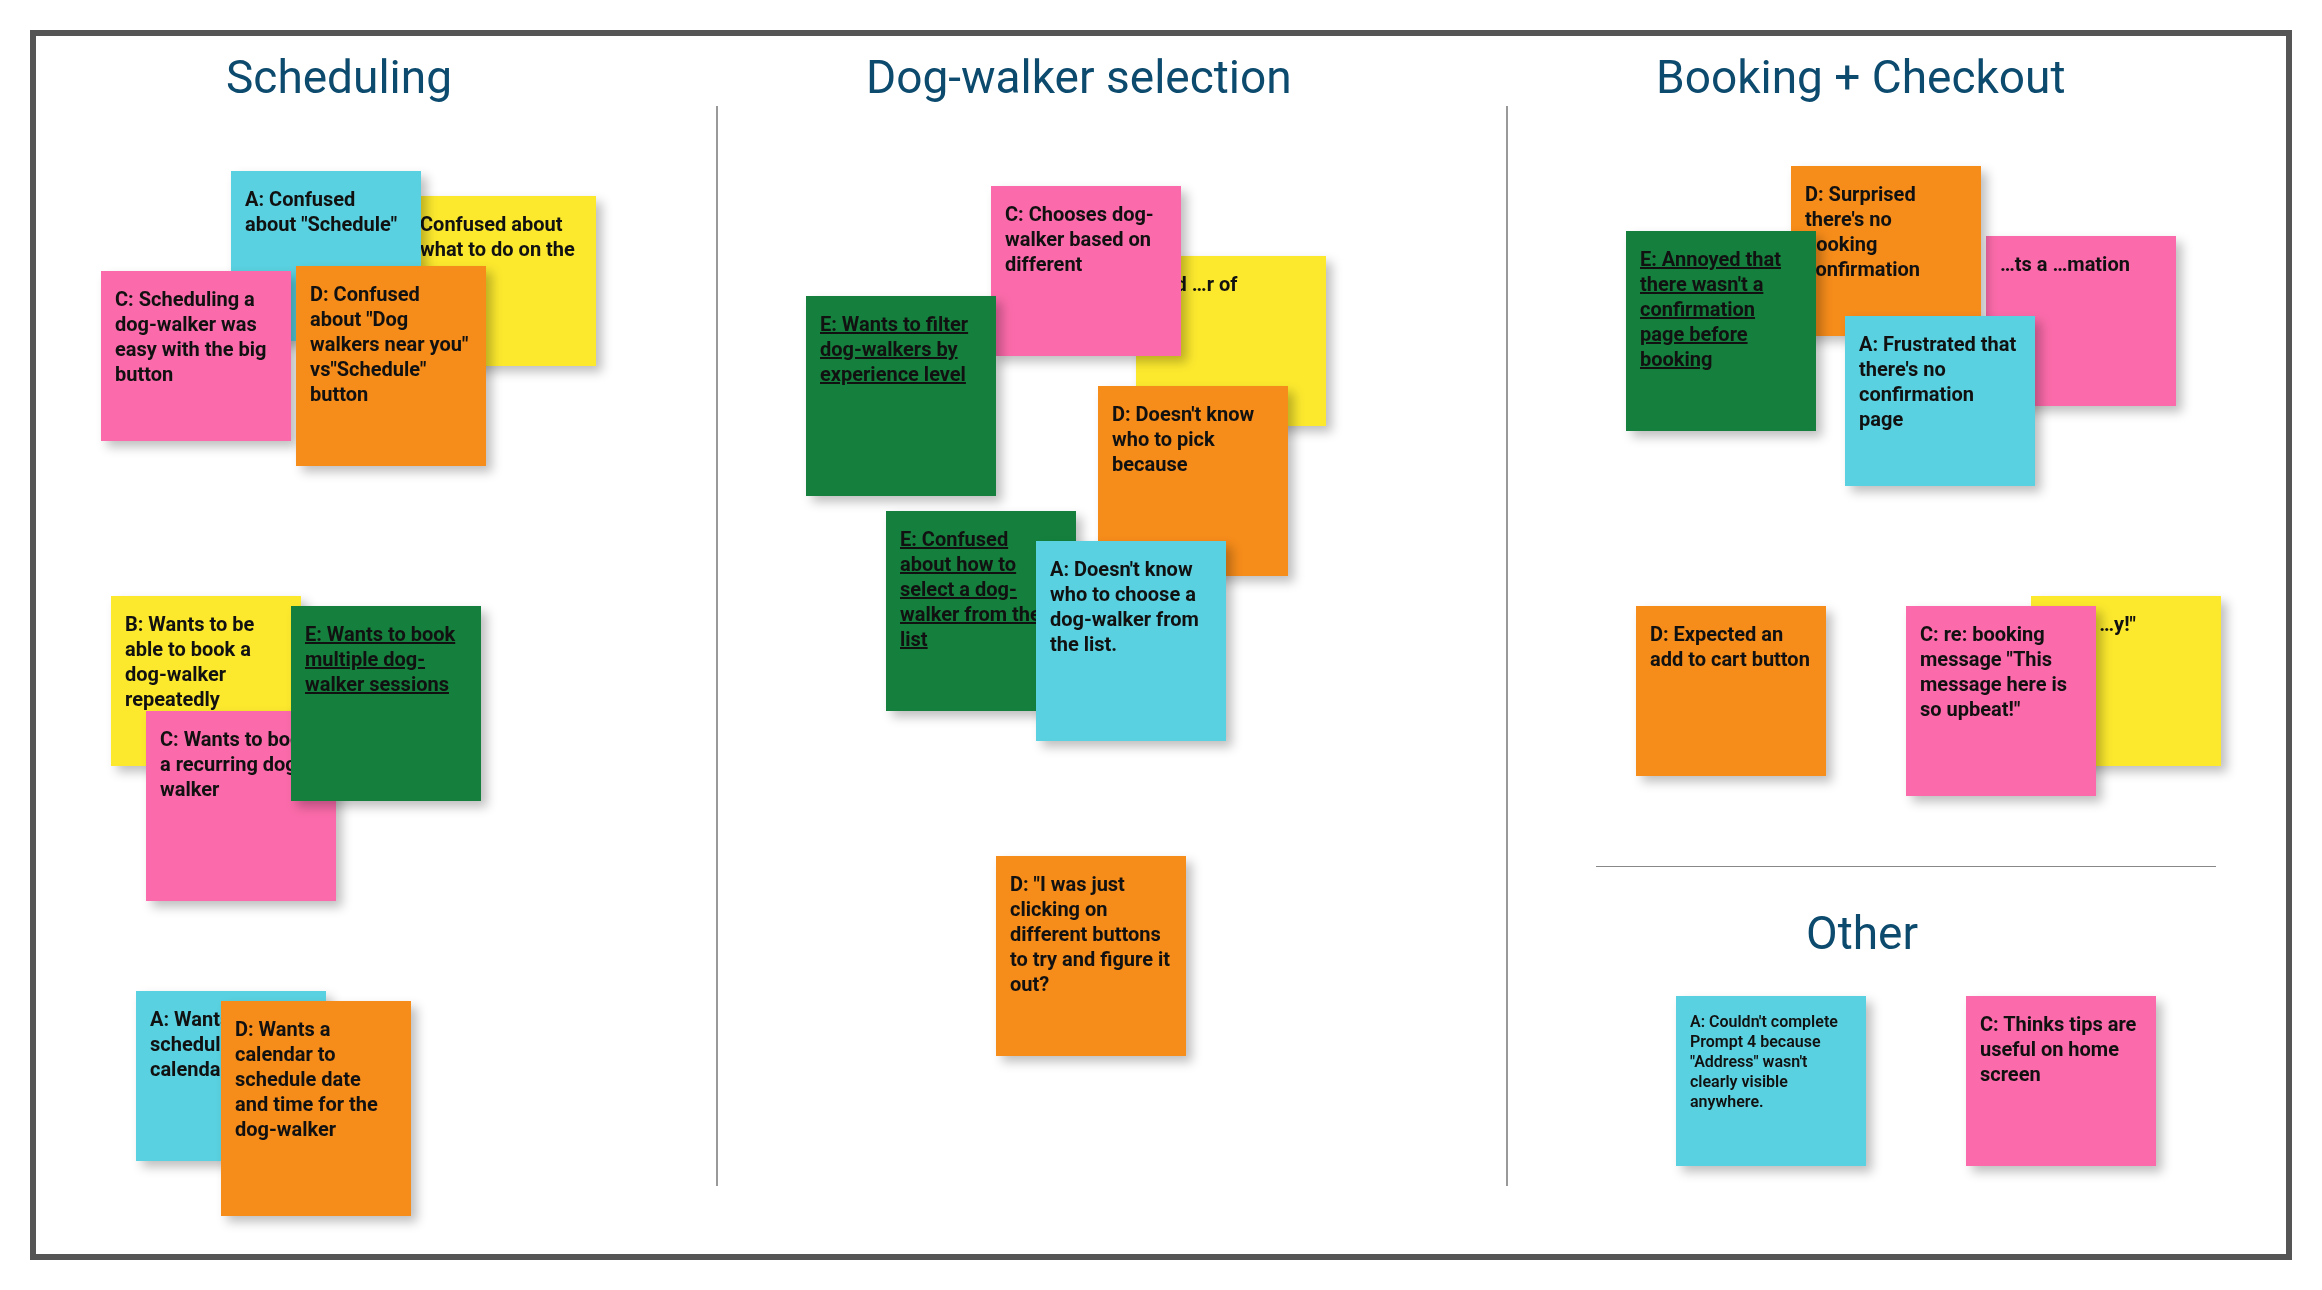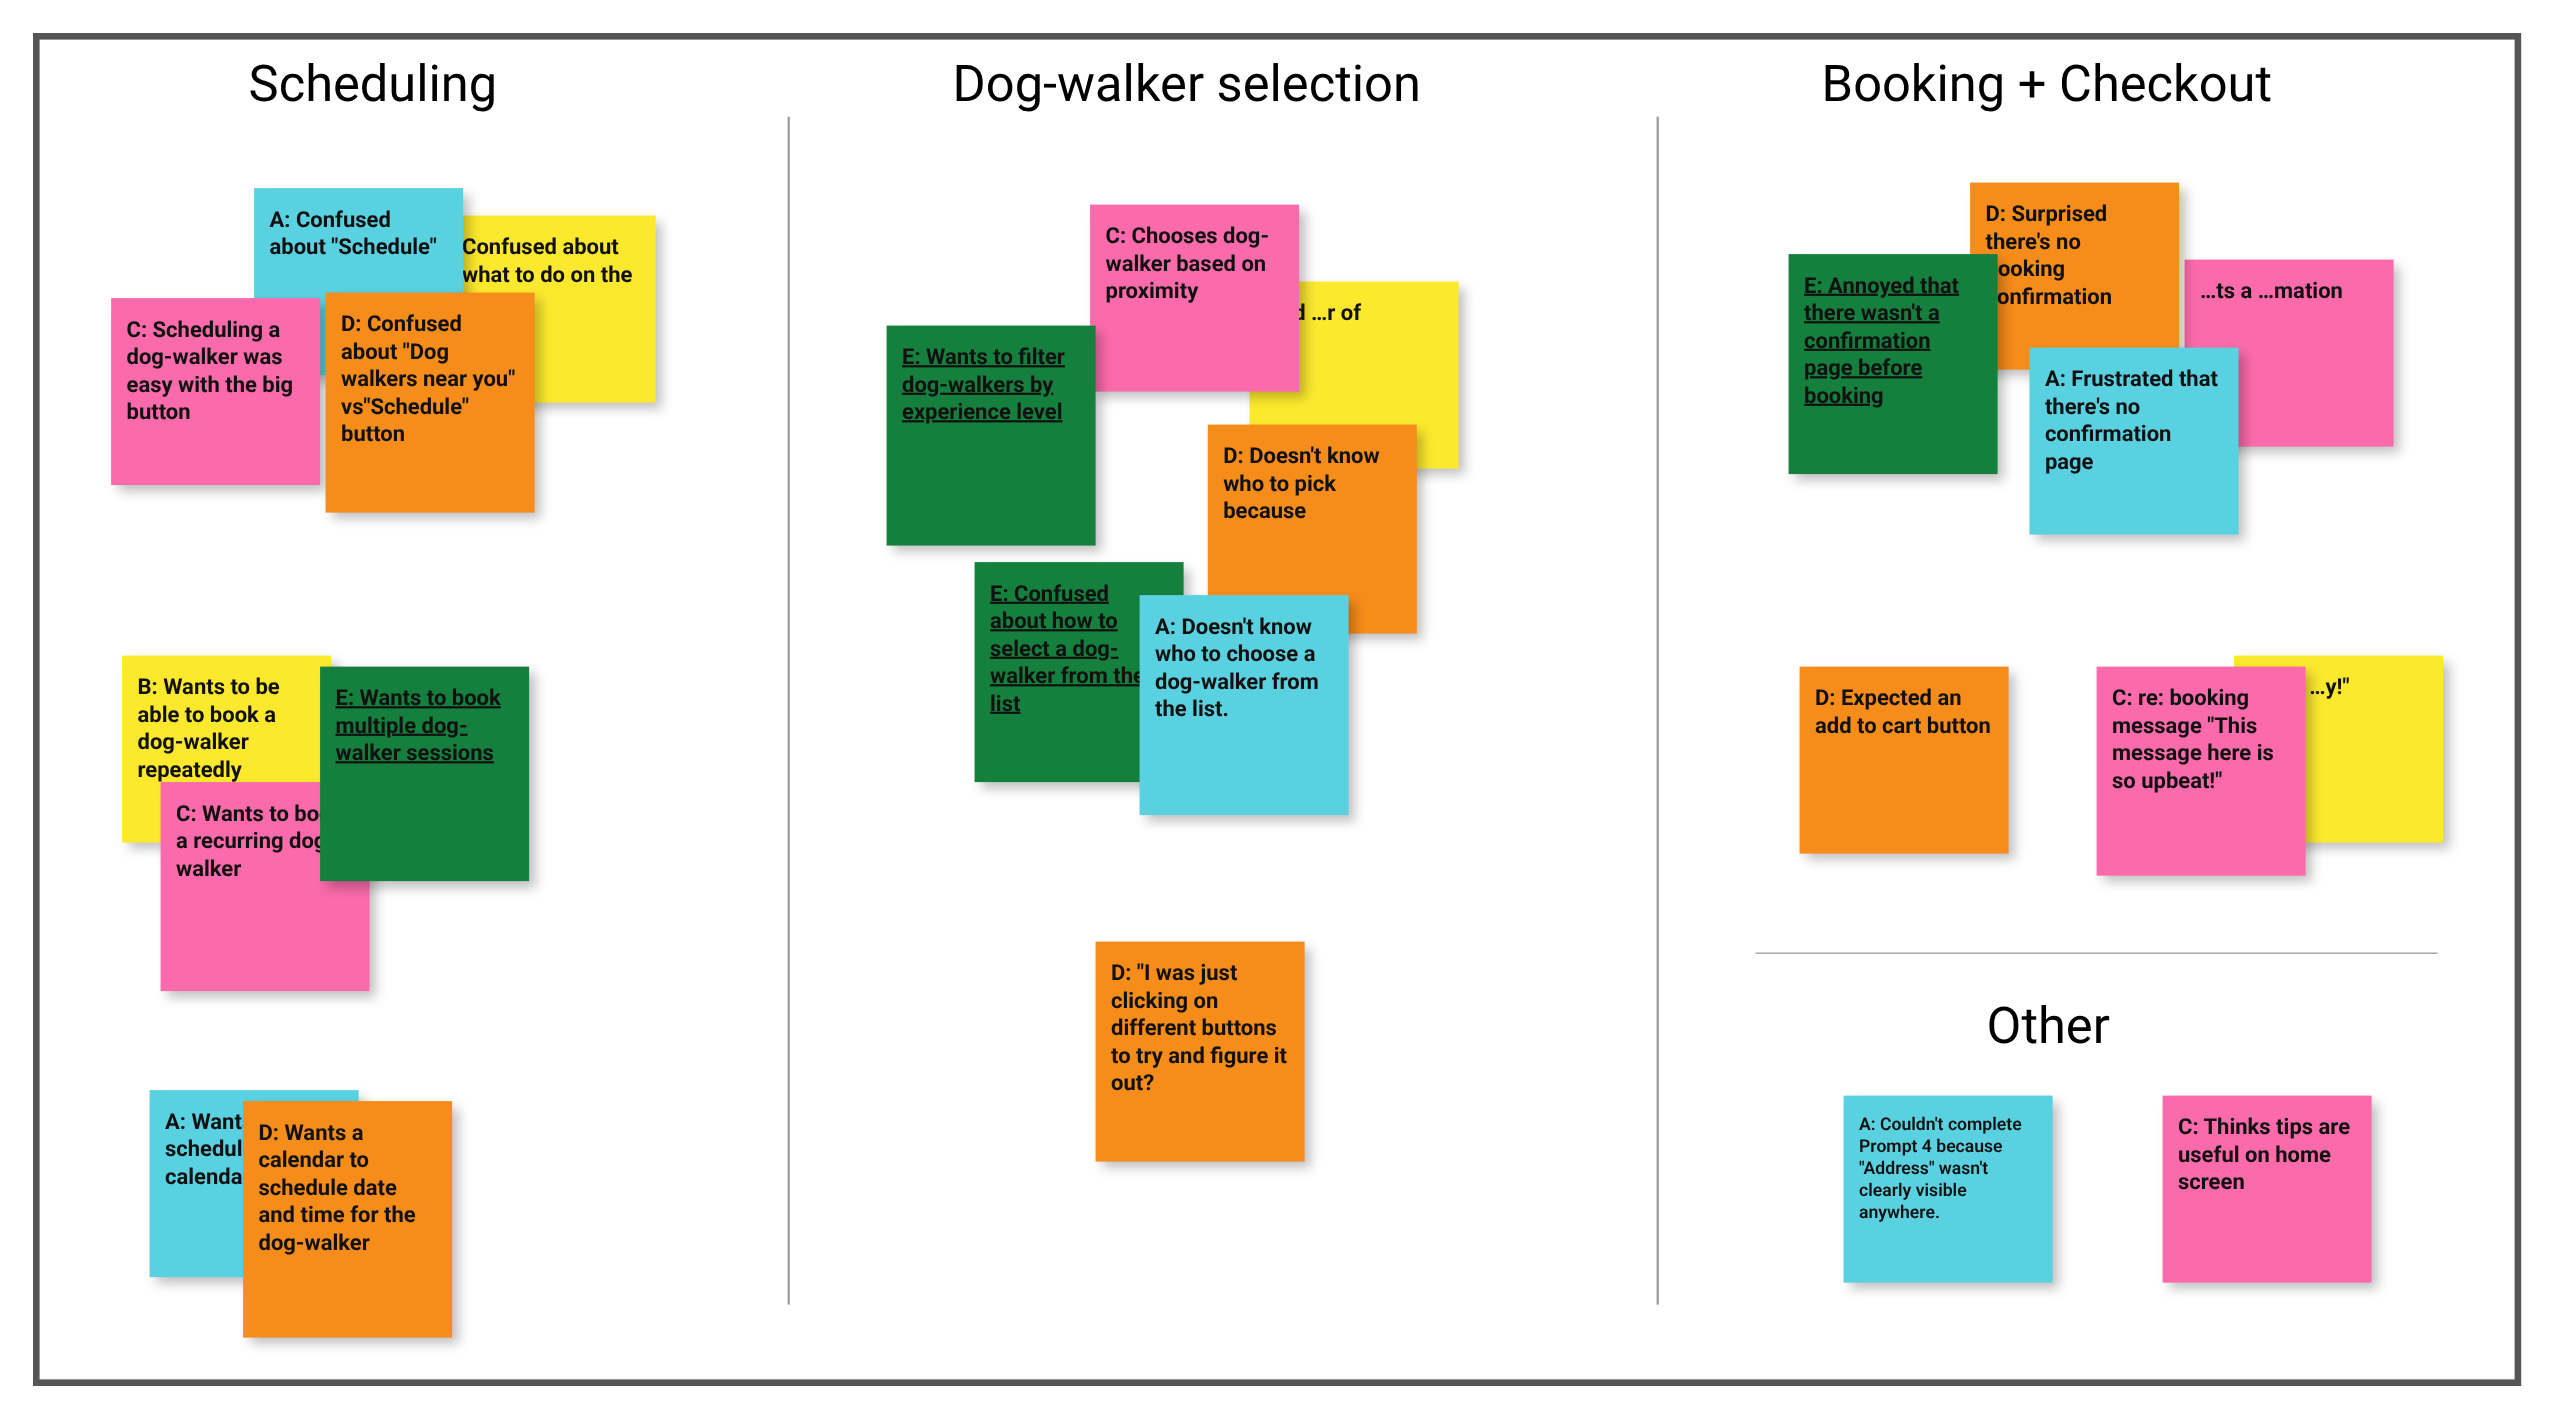--- a/index.html
+++ b/index.html
@@ -20,21 +20,21 @@
     height: 100%;
     box-sizing: border-box;
     border: 6px solid #555;
     position: relative;
     background: #fff;
   }
 
   .section-title {
     position: absolute;
     font-size: 46px;
-    color: #000000;
+    color: #0c4a6e;
     font-weight: 400;
     white-space: nowrap;
   }
 
   .divider {
     position: absolute;
     width: 2px;
     background: #999;
   }
   .hrule {
@@ -96,21 +96,21 @@
     <div class="note c-green" style="left:255px; top:570px; z-index:3; height:195px;">E: Wants to book multiple dog-walker sessions</div>
 
     <div class="note c-pink" style="left:110px; top:675px; z-index:2; height:190px;">C: Wants to book a recurring dog walker</div>
 
     <div class="note c-cyan" style="left:100px; top:955px; z-index:1;">A: Wants to schedule using a calendar</div>
 
     <div class="note c-orange" style="left:185px; top:965px; z-index:2; height:215px;">D: Wants a calendar to schedule date and time for the dog-walker</div>
 
     <div class="note c-yellow" style="left:1100px; top:220px; z-index:1;">…ed …r of</div>
 
-    <div class="note c-pink" style="left:955px; top:150px; z-index:2;">C: Chooses dog-walker based on proximity</div>
+    <div class="note c-pink" style="left:955px; top:150px; z-index:2;">C: Chooses dog-walker based on different</div>
 
     <div class="note c-orange" style="left:1062px; top:350px; z-index:3; height:190px;">D: Doesn't know who to pick because</div>
 
     <div class="note c-green" style="left:770px; top:260px; z-index:4; height:200px;">E: Wants to filter dog-walkers by experience level</div>
 
     <div class="note c-green" style="left:850px; top:475px; z-index:5; height:200px;">E: Confused about how to select a dog-walker from the list</div>
 
     <div class="note c-cyan" style="left:1000px; top:505px; z-index:6; height:200px;">A: Doesn't know who to choose a dog-walker from the list.</div>
 
     <div class="note c-orange" style="left:960px; top:820px; z-index:1; height:200px;">D: "I was just clicking on different buttons to try and figure it out?</div>

